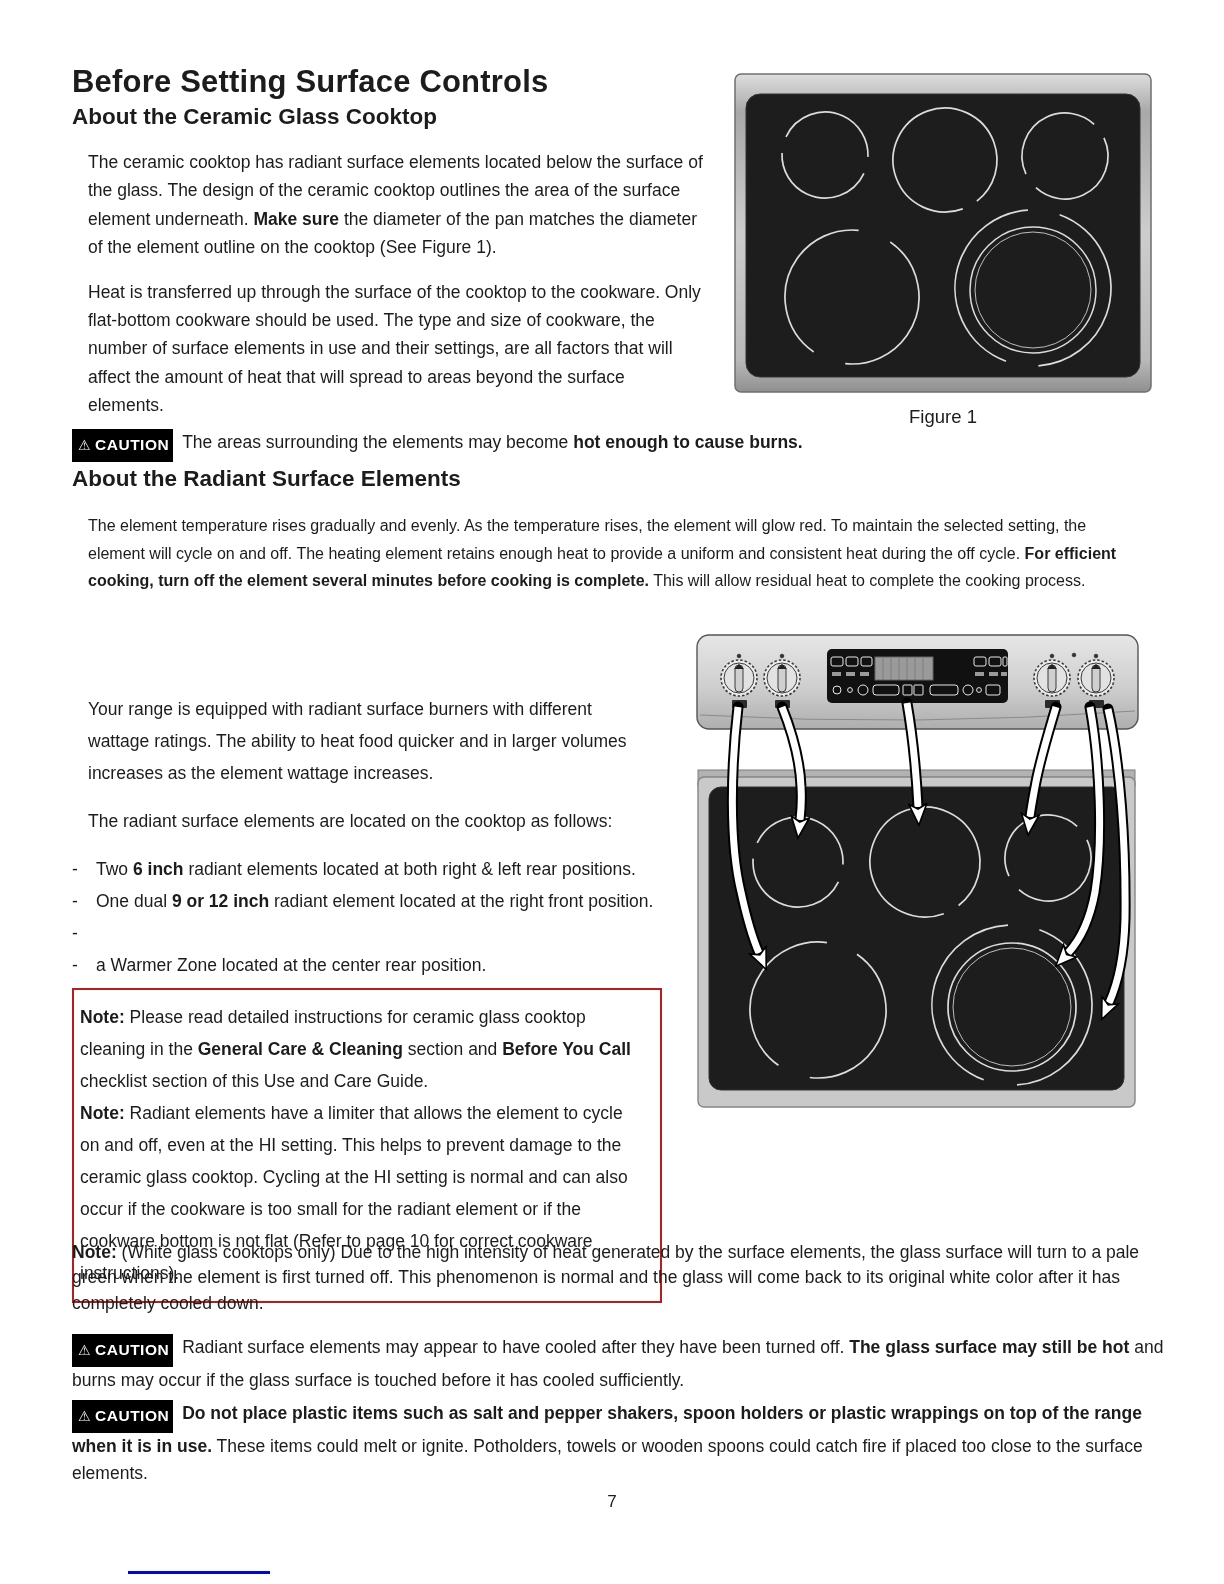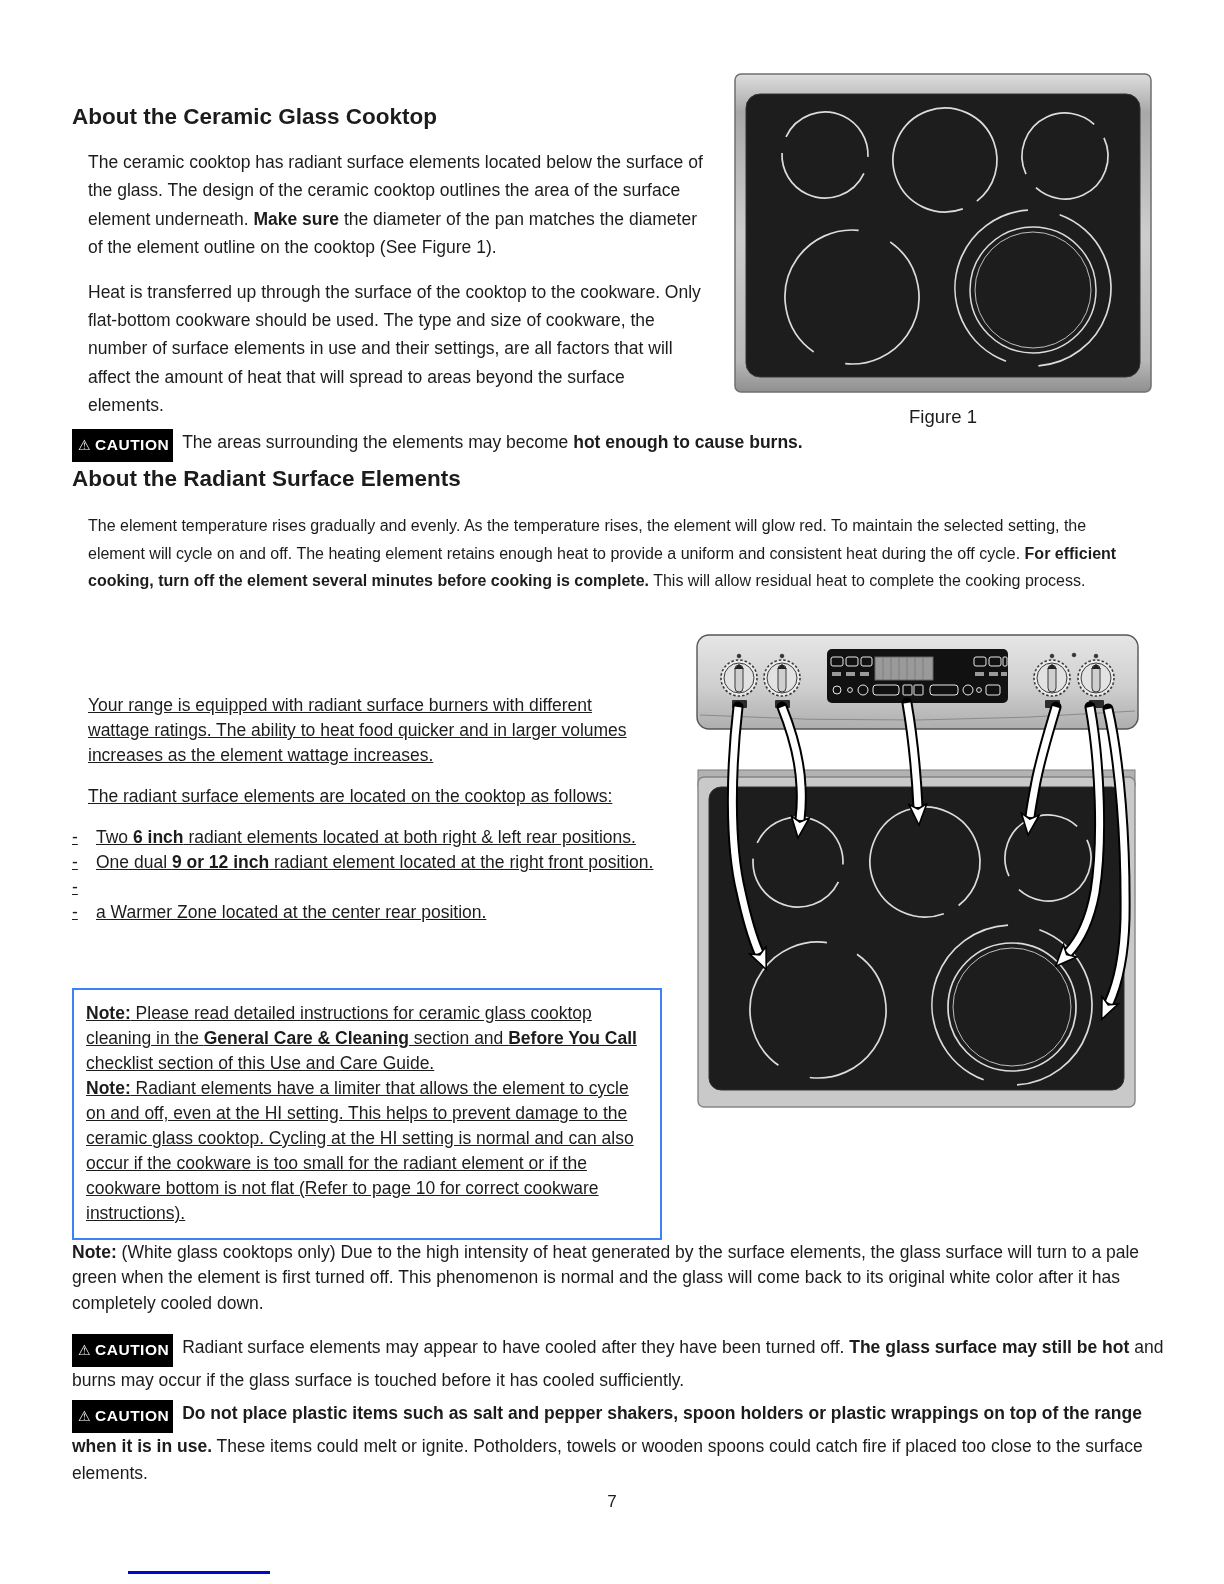--- a/index.html
+++ b/index.html
@@ -2,39 +2,40 @@
 <html><head>
 <meta charset="utf-8">
 <style>
   html,body{margin:0;padding:0;background:#e8e8e8;}
   .page{position:relative;width:1224px;height:1584px;background:#ffffff;margin:0 auto;
         font-family:"Liberation Sans",sans-serif;color:#1c1c1c;overflow:hidden;}
   .abs{position:absolute;}
   .h1{font-size:31px;font-weight:bold;letter-spacing:.2px;}
   .h2{font-size:22.5px;font-weight:bold;}
   .bodytxt{font-size:17.5px;line-height:28.4px;}
-  .tight{font-size:17.5px;line-height:25px;text-decoration:underline;}
+  .tight{font-size:17.5px;line-height:32px;}
   .b{font-weight:bold;}
   p{margin:16px;}
   .caution-line{font-size:17.5px;line-height:27px;}
   .badge{display:inline-block;background:#000;color:#fff;font-weight:bold;font-size:15.5px;
          padding:2px 4px 3px 6px;margin-right:9px;vertical-align:-2px;letter-spacing:.5px;}
   .badge .tri{font-weight:normal;margin-right:4px;font-size:14px;}
-  .note-box{border:2px solid #3b82f6;padding:11px 15px 12px 12px;box-sizing:border-box;}
+  .note-box{border:2px solid #b91c1c;padding:11px 15px 12px 6px;box-sizing:border-box;}
   .fig-caption{font-size:18.5px;text-align:center;margin-top:6px;}
   .bullet{display:flex;}
   .bullet .dash{width:24px;flex:0 0 24px;}
   .pageno{font-size:17px;text-align:center;width:100%;}
   .blue-line{background:#0008cc;height:3px;}
 </style>
 </head>
 <body>
 
 <div class="page">
 
+  <div class="abs h1" style="left:72px;top:64px;width:700px;">Before Setting Surface Controls</div>
   <div class="abs h2" style="left:72px;top:104px;width:700px;">About the Ceramic Glass Cooktop</div>
 
   <div class="abs bodytxt" style="left:72px;top:132px;width:648px;">
     <p><span>The ceramic cooktop has radiant surface elements located below the surface of the glass. The design of the ceramic cooktop outlines the area of the surface element underneath. </span><span class="b">Make sure</span><span> the diameter of the pan matches the diameter of the element outline on the cooktop (See Figure 1).</span></p>
     <p>Heat is transferred up through the surface of the cooktop to the cookware. Only flat-bottom cookware should be used. The type and size of cookware, the number of surface elements in use and their settings, are all factors that will affect the amount of heat that will spread to areas beyond the surface elements.</p>
   </div>
 
   <div class="abs" style="left:733px;top:70px;width:420px;">
     <svg width="420" height="326" viewBox="0 0 420 326">
       <defs>

